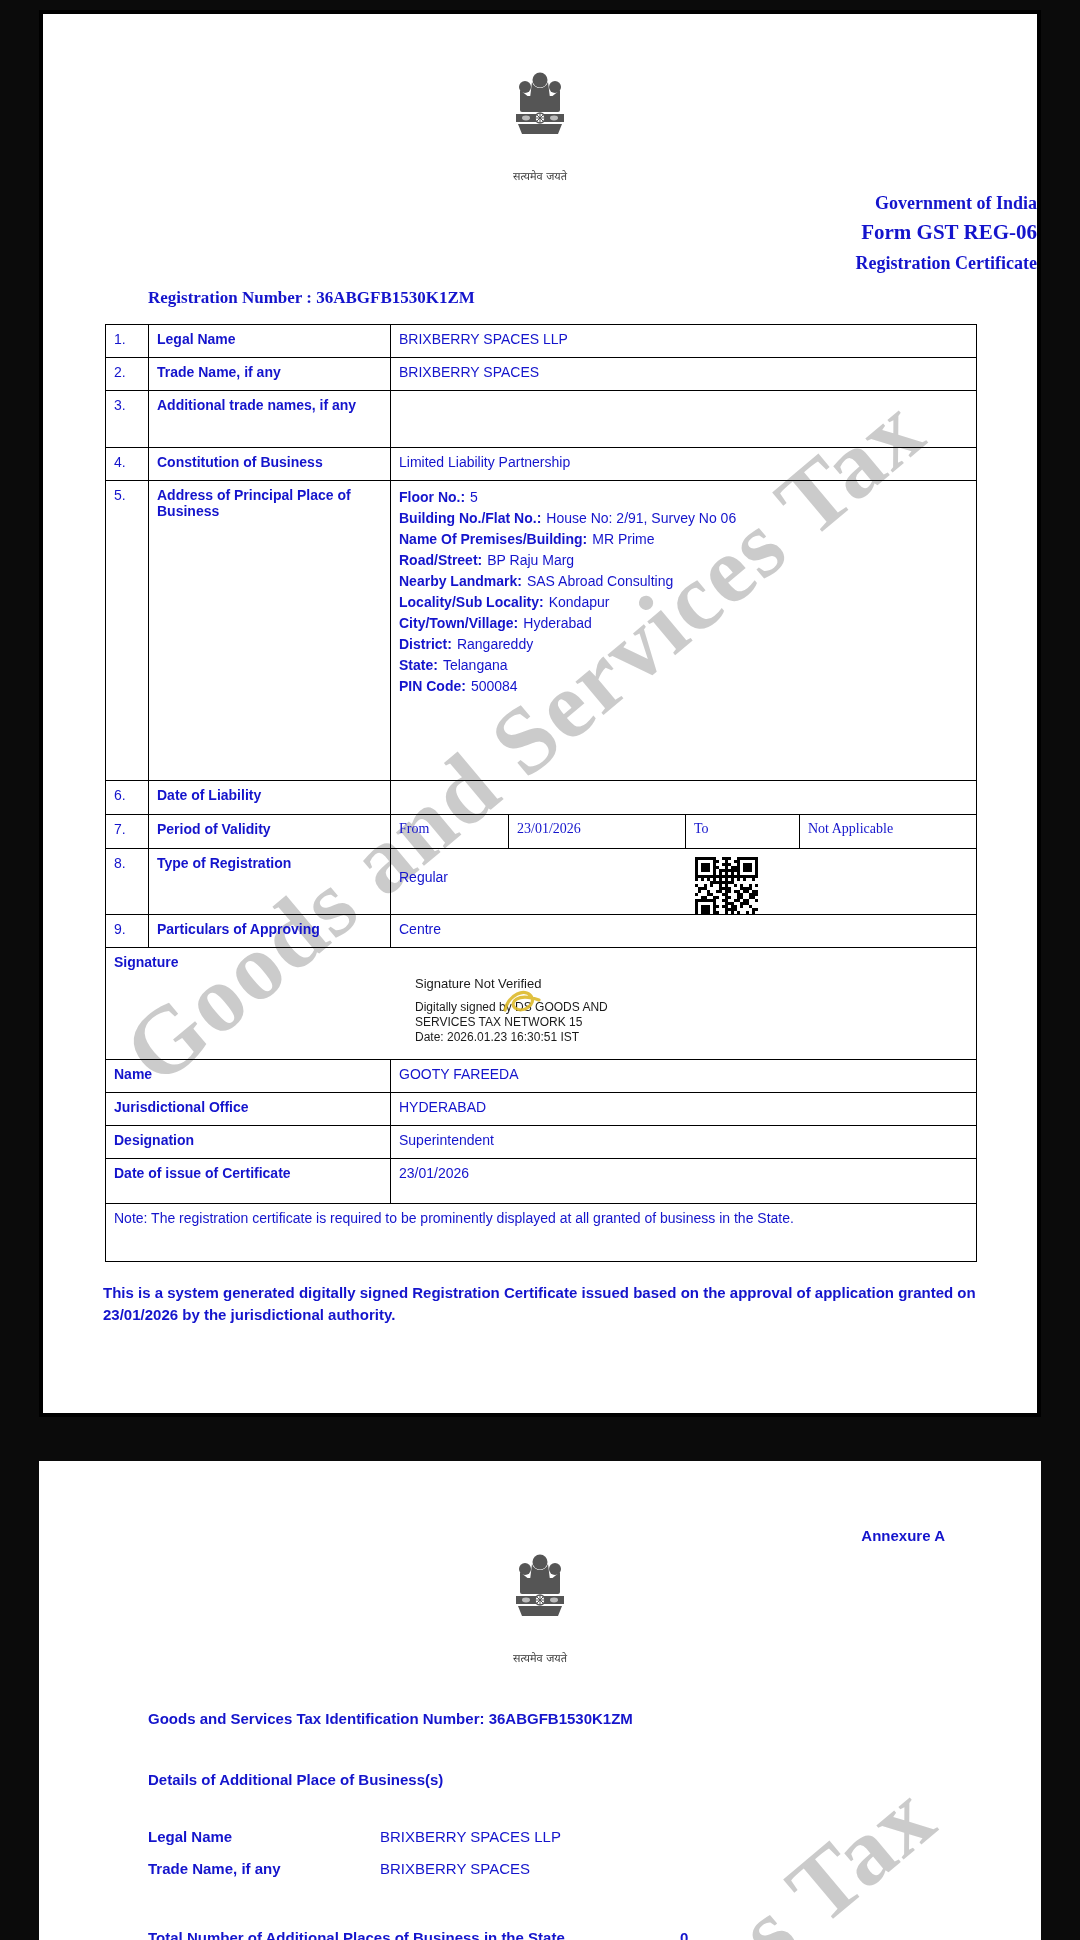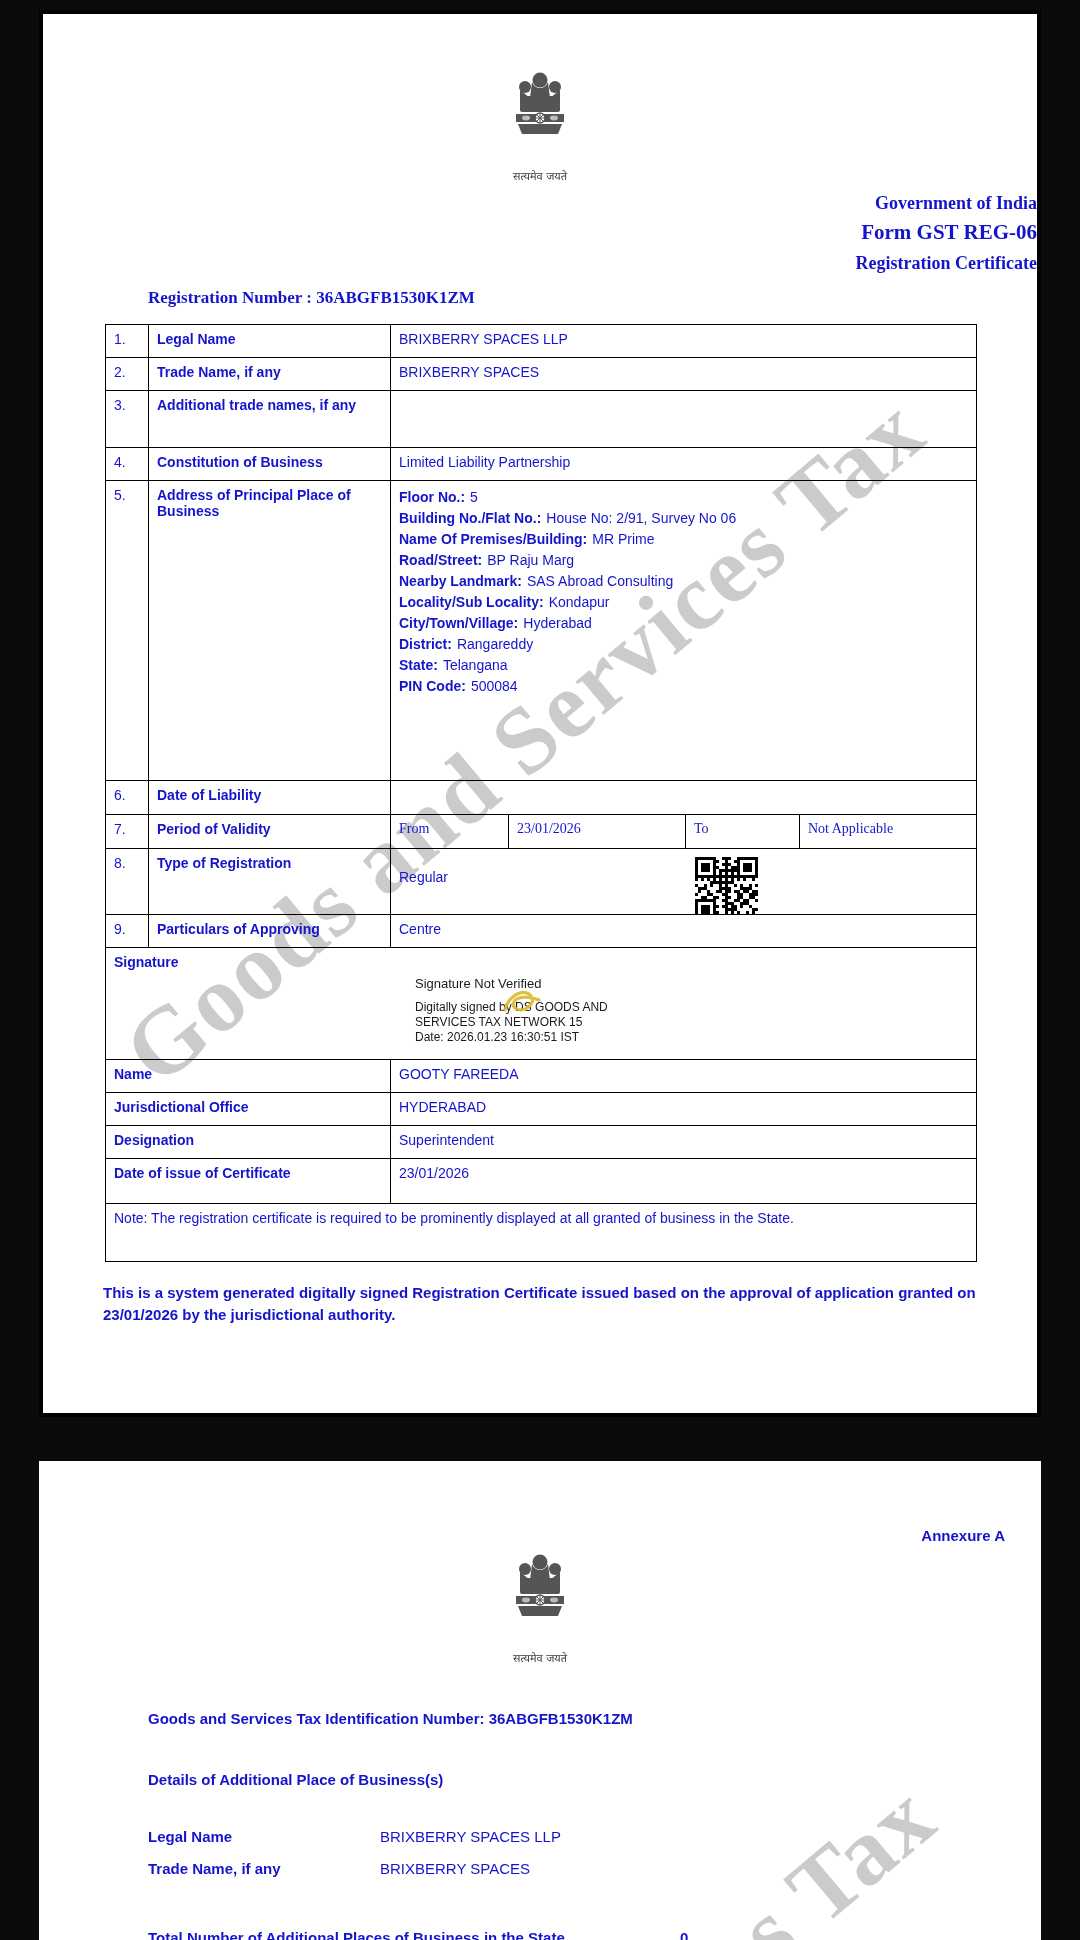--- a/index.html
+++ b/index.html
@@ -64,21 +64,21 @@
   .sig-block{position:absolute;left:309px;top:28px;width:300px;color:#1a1a1a;}
   .sig-nv{font-size:13px;color:#1a1a1a;}
   .sig-sm{font-size:12px;line-height:15px;}
   .sig-sm.first{margin-top:9px;}
   .sig-mark{position:absolute;left:84px;top:8px;z-index:2;}
 
   .note-cell{vertical-align:top;}
 
   .closing{margin:20px 0 0 60px;width:890px;font-weight:bold;font-size:15px;line-height:22px;color:var(--blue);}
 
-  .annexure{padding-top:66px;padding-right:36px;text-align:right;font-weight:bold;font-size:15px;color:var(--blue);}
+  .annexure{padding-top:66px;padding-right:96px;text-align:right;font-weight:bold;font-size:15px;color:var(--blue);}
   .gstin{margin:45px 0 0 109px;font-weight:bold;font-size:15px;color:var(--blue);}
   .details-h{margin:44px 0 0 109px;font-weight:bold;font-size:15px;color:var(--blue);}
   .f-row{margin:40px 0 0 109px;font-size:15px;color:var(--blue);}
   .f-row + .f-row{margin-top:15px;}
   .f-lbl{display:inline-block;width:232px;font-weight:bold;}
   .total{margin:52px 0 0 109px;font-weight:bold;font-size:15px;color:var(--blue);}
   .t-lbl{display:inline-block;width:532px;}
 </style>
 </head>
 <body>

